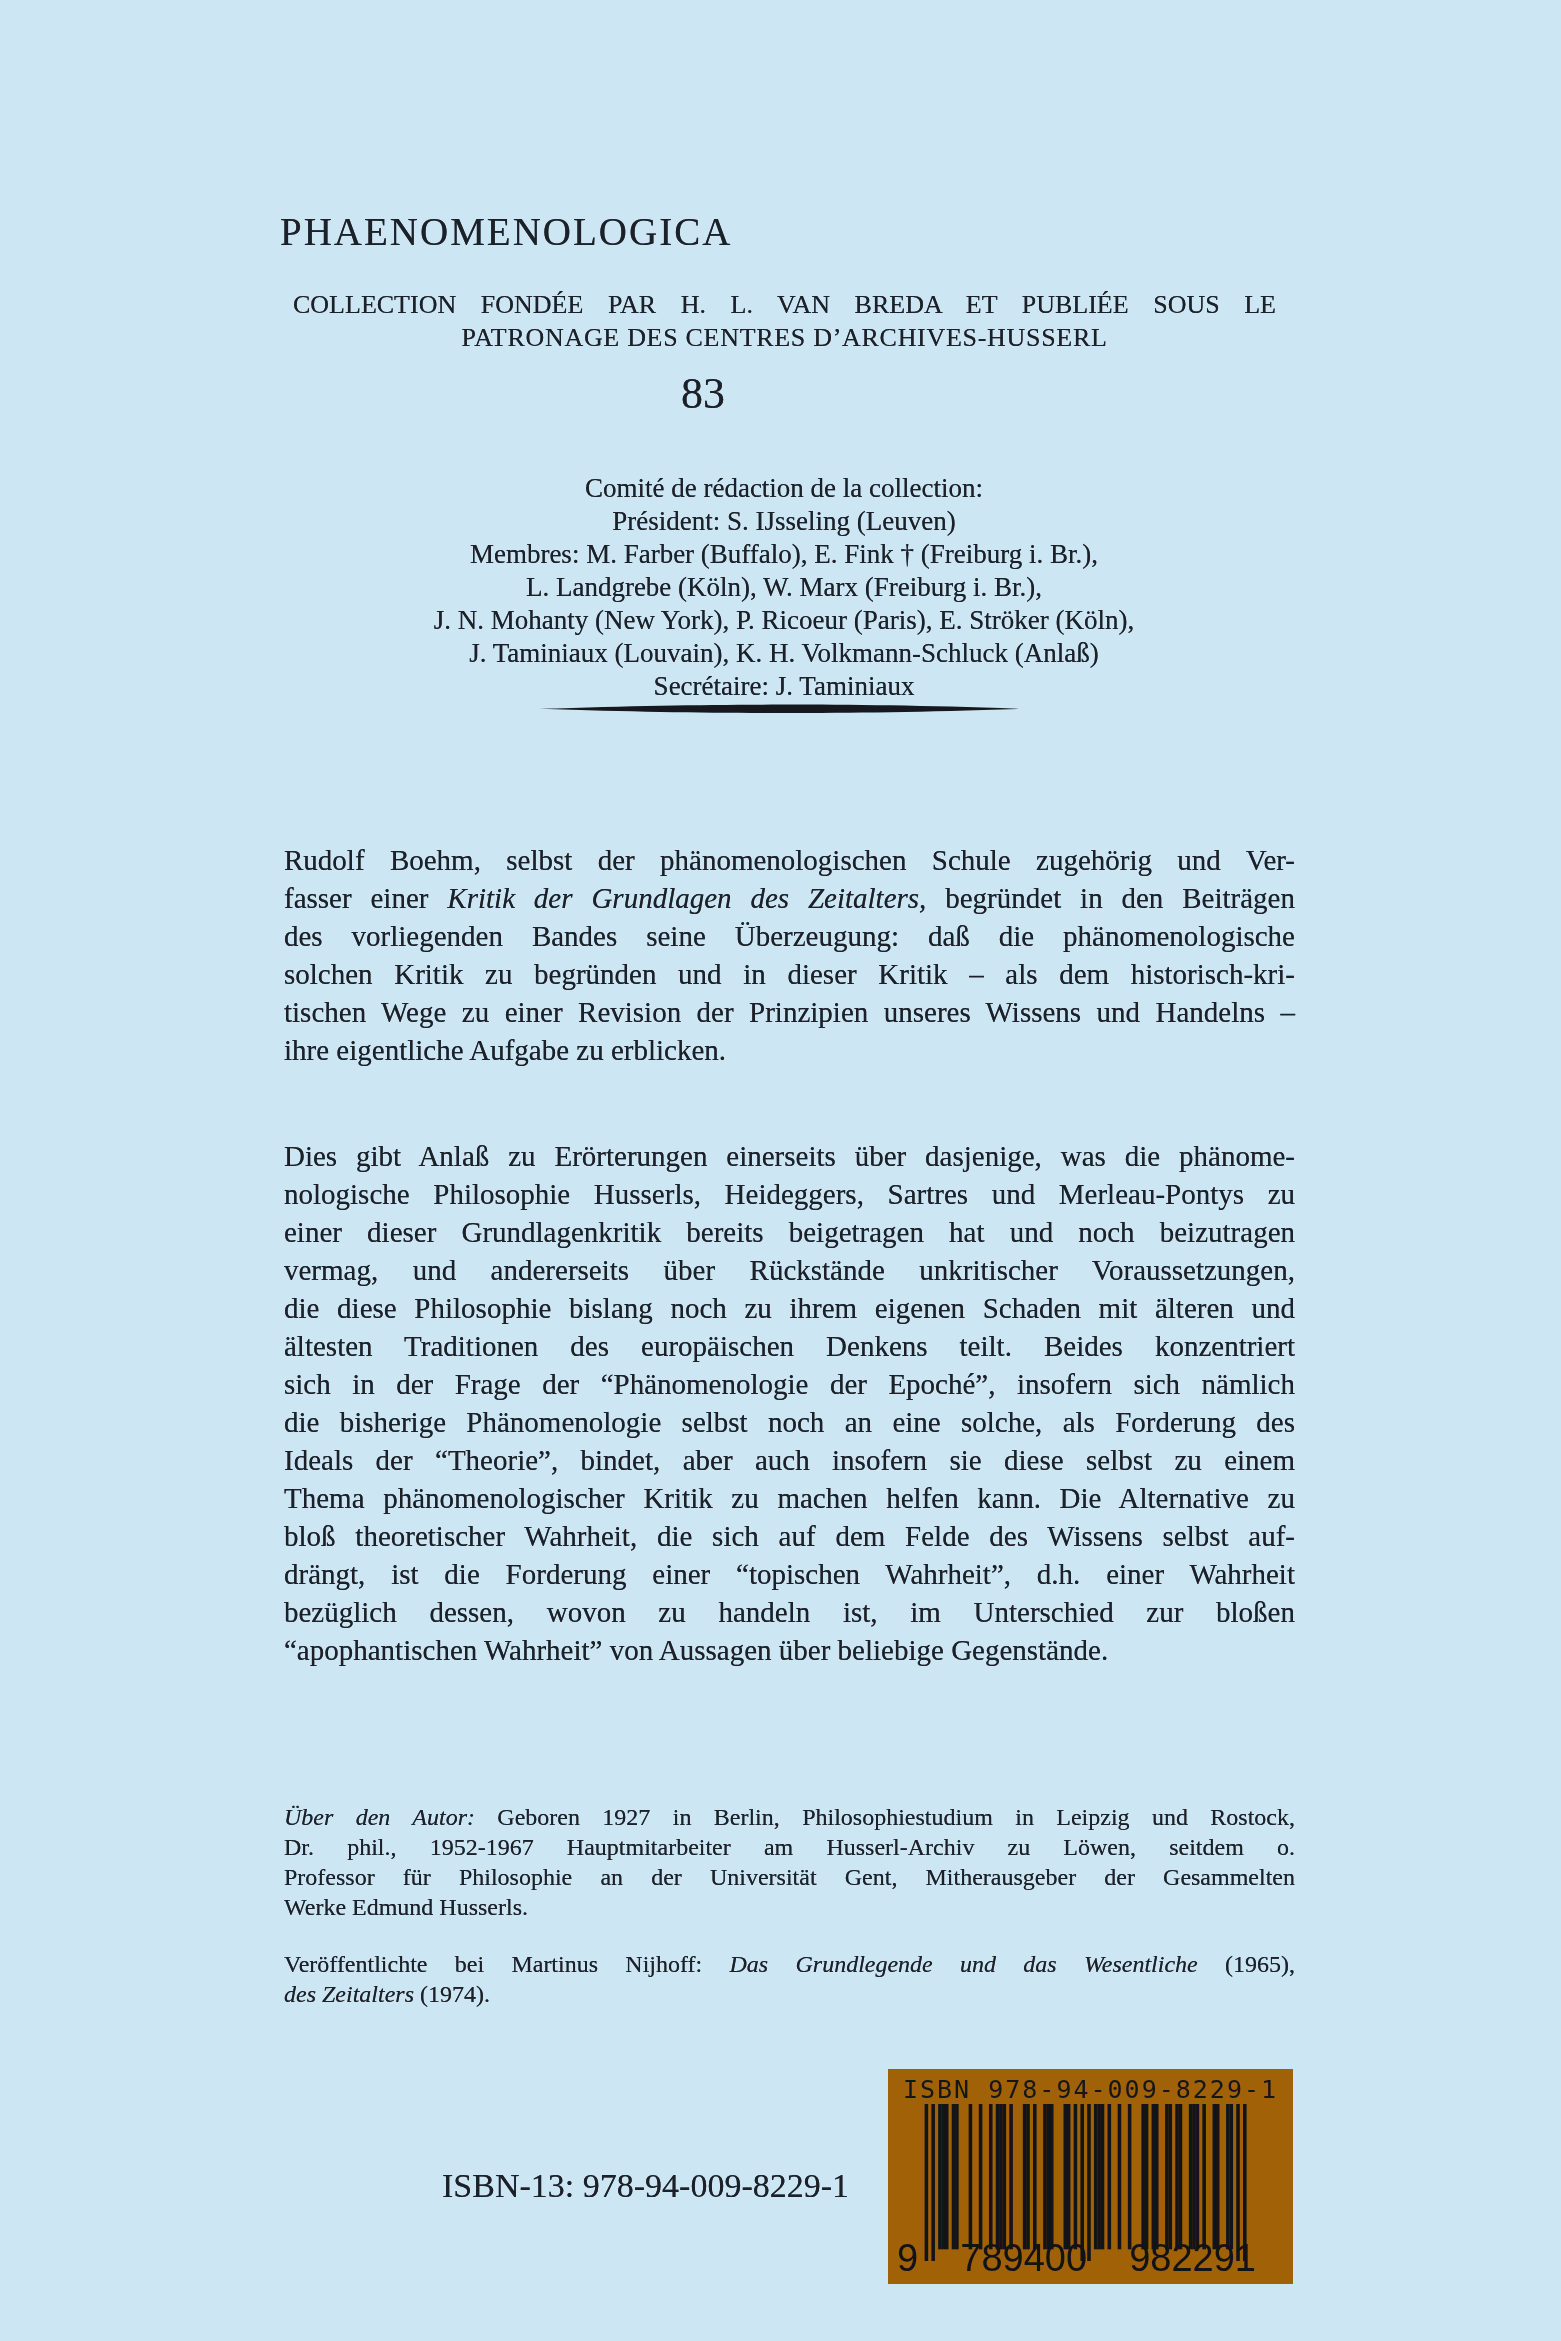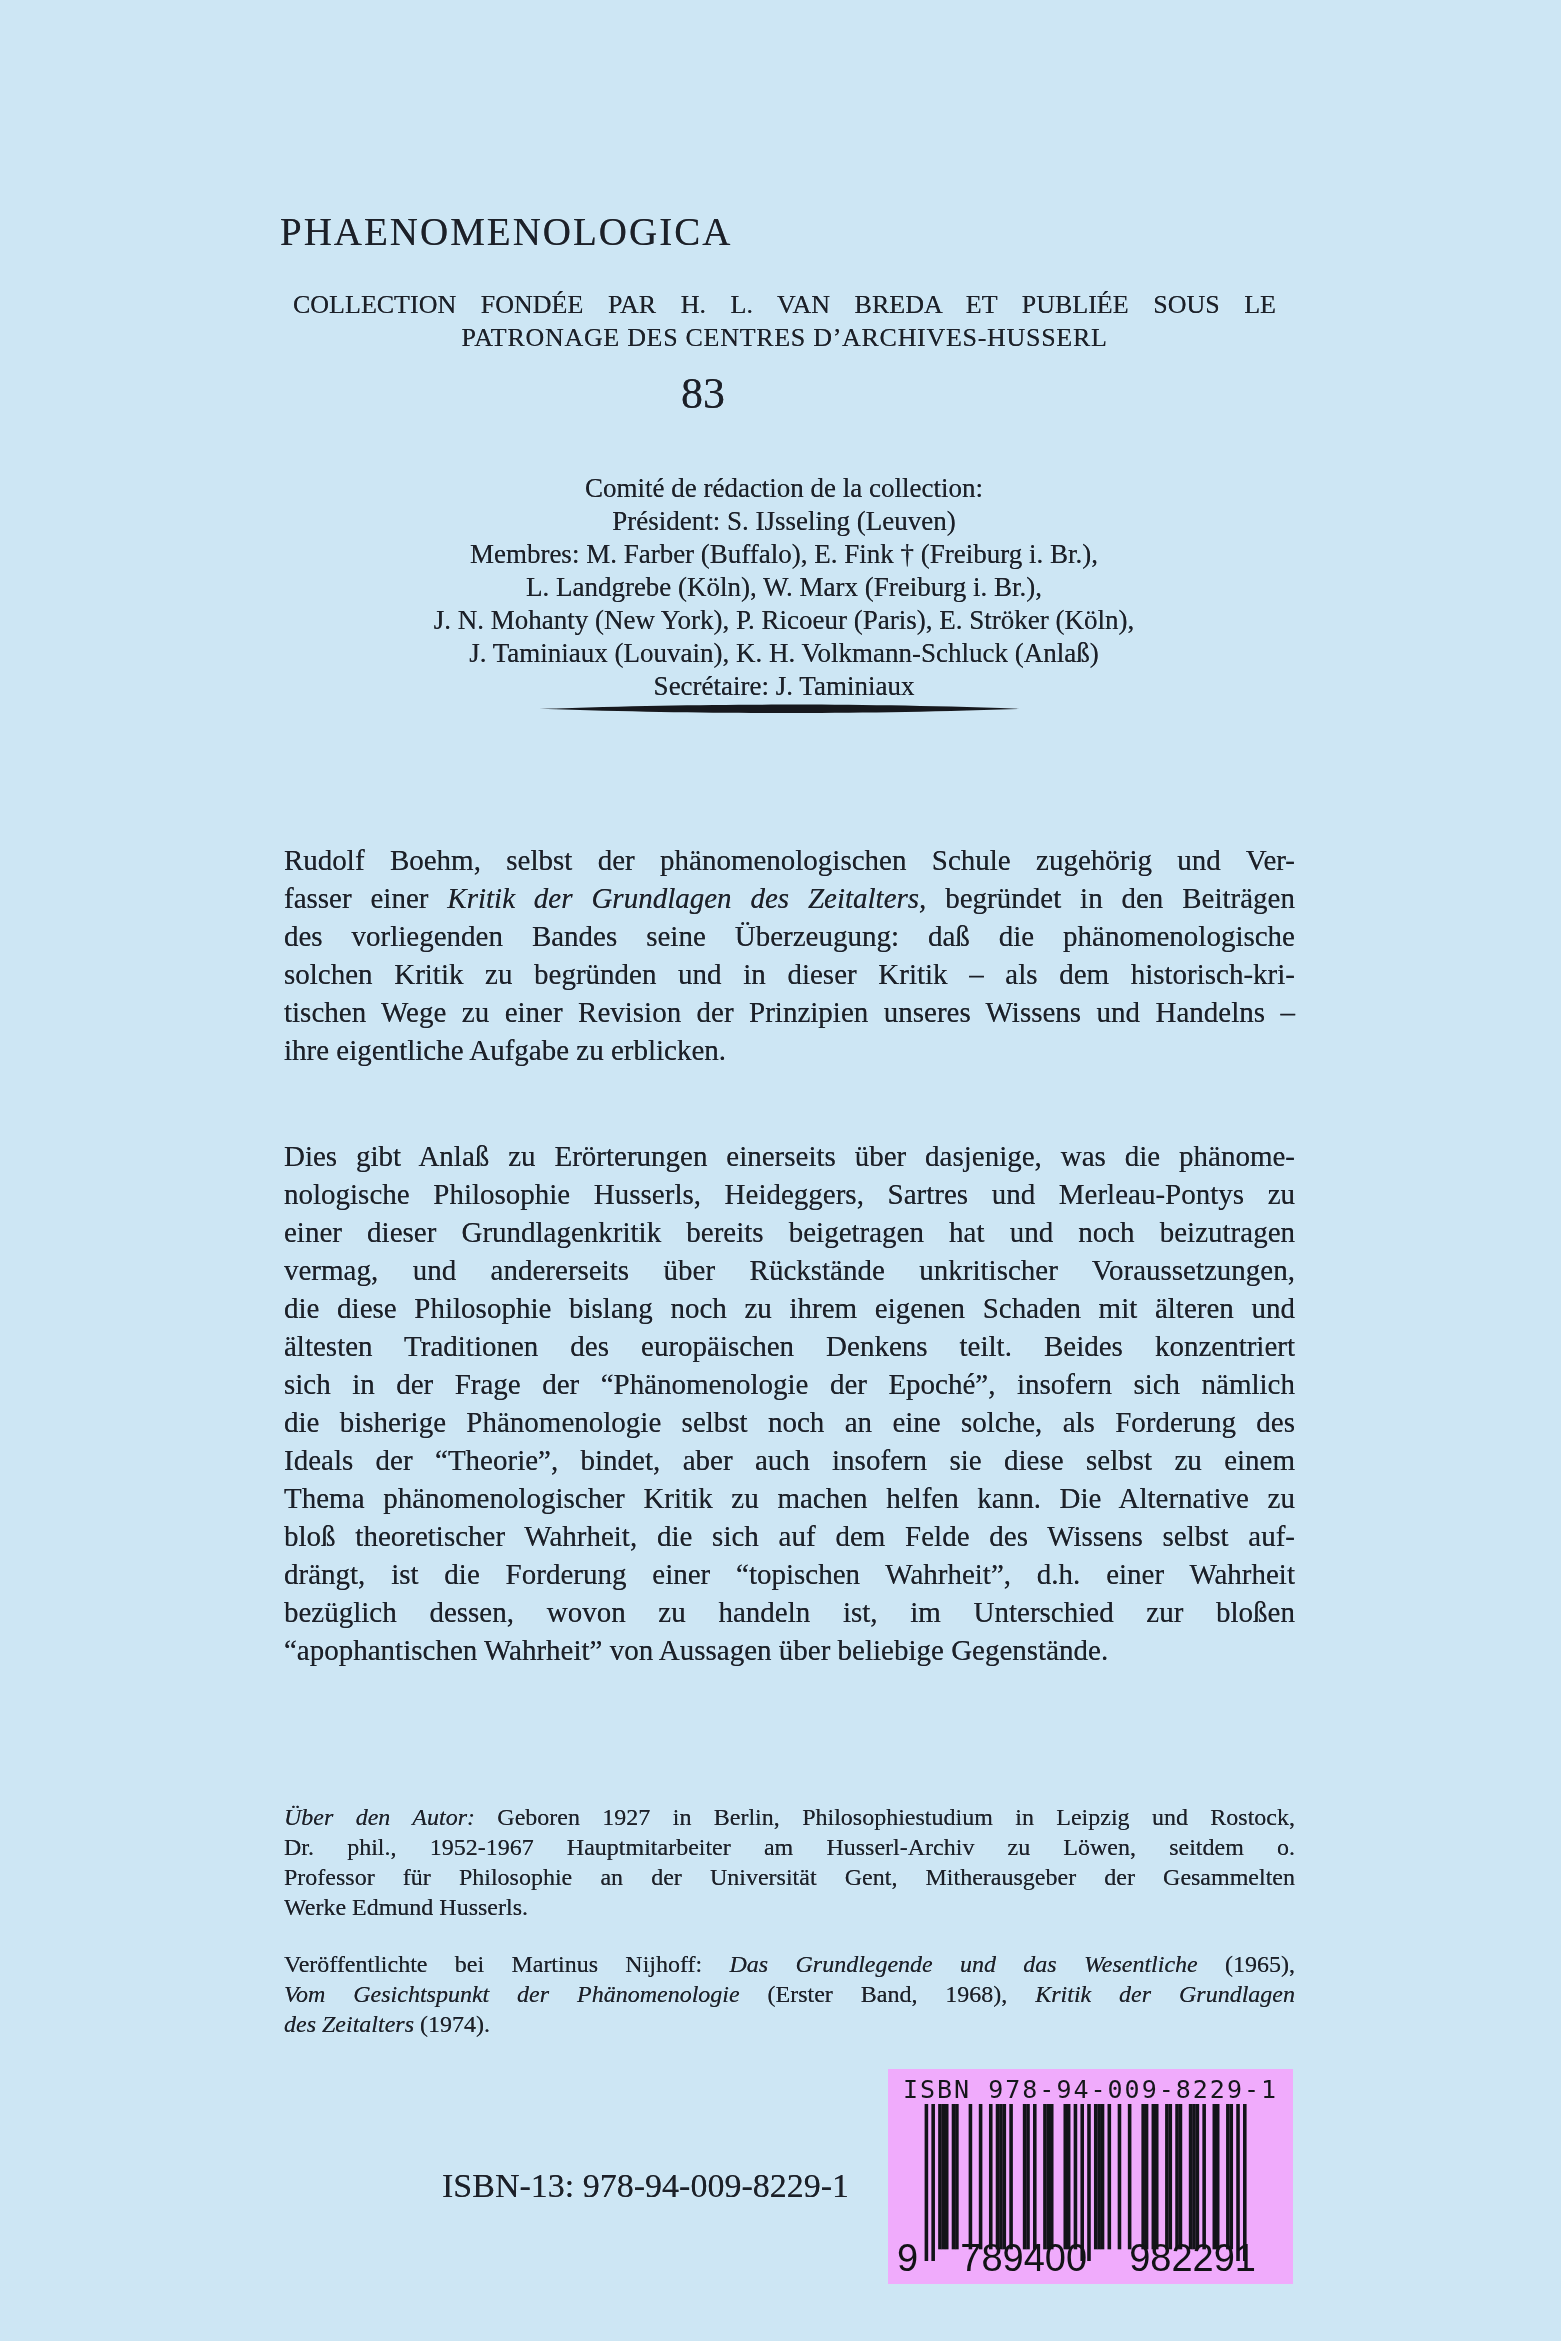--- a/index.html
+++ b/index.html
@@ -67,21 +67,21 @@
   .it { font-style: italic; }
 
   .isbn13-label {
     left: 442px; top: 2166px; width: 456px;
     font-size: 34px; line-height: 39px;
     white-space: nowrap;
   }
 
   .barcode-box {
     left: 888px; top: 2069px; width: 405px; height: 215px;
-    background: #f0abfc;
+    background: #a16207;
   }
   .barcode-top-text {
     position: absolute; left: 0; top: 6.5px; width: 100%;
     text-align: center;
     font-family: "DejaVu Sans Mono", "Liberation Mono", monospace;
     font-size: 25px; line-height: 27px;
     letter-spacing: 2px;
     color: #15161a;
     white-space: nowrap;
   }
@@ -152,21 +152,20 @@
 
 <div class="abs small-col about inktext">
     <div class="jline"><span class="it">Über den Autor:</span> Geboren 1927 in Berlin, Philosophiestudium in Leipzig und Rostock,</div>
     <div class="jline">Dr. phil., 1952-1967 Hauptmitarbeiter am Husserl-Archiv zu Löwen, seitdem o.</div>
     <div class="jline">Professor für Philosophie an der Universität Gent, Mitherausgeber der Gesammelten</div>
     <div class="jline last">Werke Edmund Husserls.</div>
   </div>
 
 <div class="abs small-col pubs inktext">
     <div class="jline">Veröffentlichte bei Martinus Nijhoff: <span class="it">Das Grundlegende und das Wesentliche</span> (1965),</div>
-    <div class="jline"><span class="it">Vom Gesichtspunkt der Phänomenologie</span> (Erster Band, 1968), <span class="it">Kritik der Grundlagen</span></div>
     <div class="jline last"><span class="it">des Zeitalters</span> (1974).</div>
   </div>
 
 <div class="abs isbn13-label inktext">ISBN-13: 978-94-009-8229-1</div>
 
 <div class="abs barcode-box">
   <div class="barcode-top-text">ISBN 978-94-009-8229-1</div>
   <svg class="barcode-svg" width="323" height="157" viewBox="0 0 496 242">
       <rect x="0.00" y="0" width="5.52" height="242" fill="#131419"></rect>
       <rect x="10.44" y="0" width="5.52" height="242" fill="#131419"></rect>

